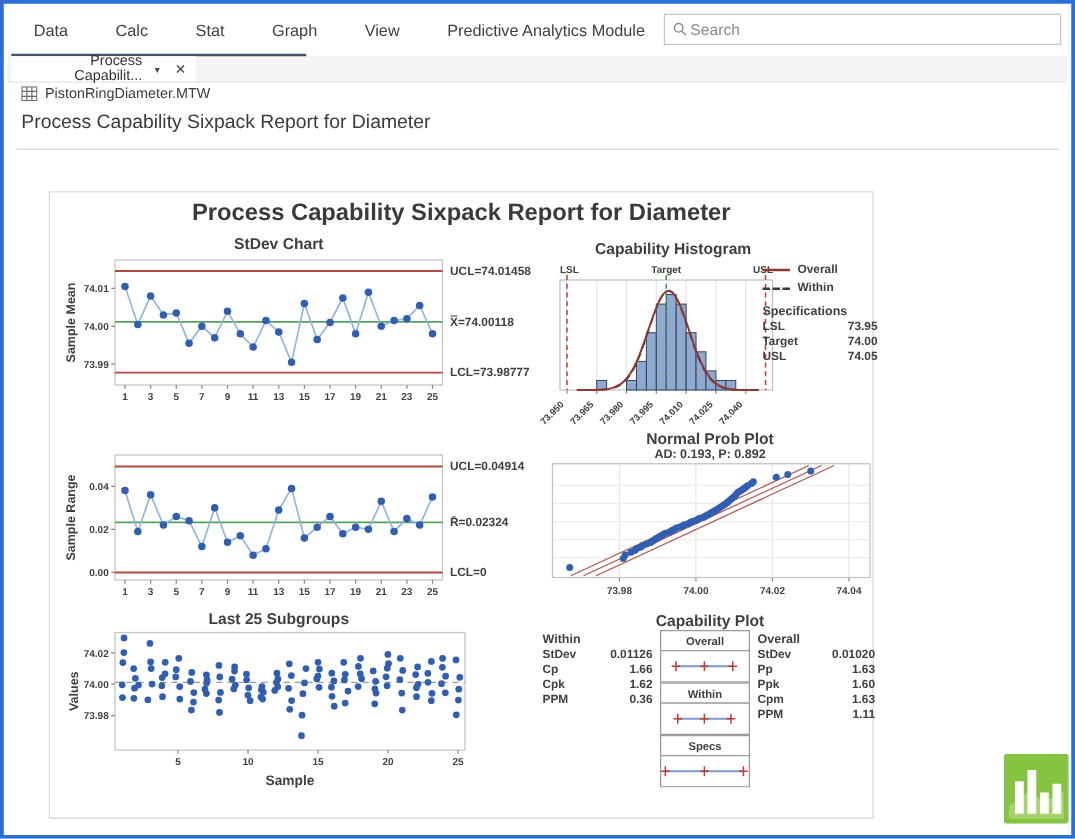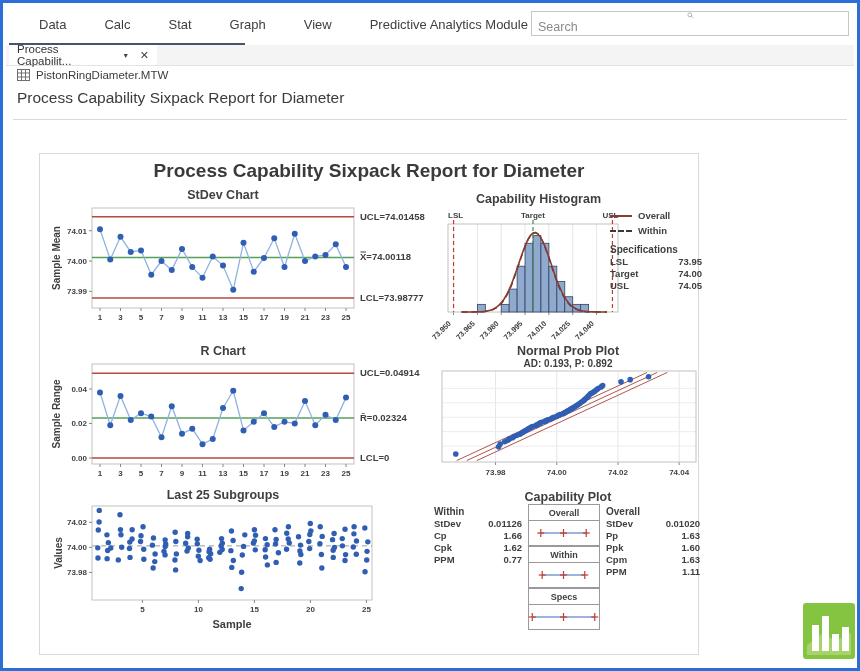--- a/index.html
+++ b/index.html
@@ -1,28 +1,28 @@
 <!DOCTYPE html>
 <html><head>
 <meta charset="utf-8">
 <style>
   html,body{margin:0;padding:0;background:#fff;}
   body{width:860px;height:671px;position:relative;overflow:hidden;
        font-family:"Liberation Sans",sans-serif;color:#3f3f3f;}
   .window{position:absolute;inset:0;border:3px solid #2b6fd6;background:#fff;box-sizing:border-box;}
   
-  .menubar{position:absolute;left:0;top:3px;height:37px;display:flex;align-items:center;gap:38px;padding-left:36px;font-size:13px;color:#404040;}
+  .menubar{position:absolute;left:0;top:3px;height:37px;display:flex;align-items:center;gap:38px;padding-left:24px;font-size:13px;color:#404040;}
   .menu-item{cursor:default;white-space:nowrap;}
-  .searchbox{position:absolute;left:528px;top:8px;width:318px;height:25px;border:1px solid #c6c6c6;background:#fff;display:flex;align-items:center;box-sizing:border-box;padding:0 6px;flex-direction:column;}
+  .searchbox{position:absolute;left:528px;top:8px;width:318px;height:25px;border:1px solid #c6c6c6;background:#fff;display:flex;align-items:center;box-sizing:border-box;padding:0 6px;}
   .searchbox input{border:none;outline:none;font-size:12.5px;color:#555;width:100%;font-family:"Liberation Sans",sans-serif;background:transparent;}
   .searchbox input::placeholder{color:#8a8a8a;}
   
   .tabstrip{position:absolute;left:3px;right:3px;top:42px;height:20px;background:#f4f4f4;border-bottom:1px solid #e3e3e3;}
   .tabline{position:absolute;left:6px;top:40px;width:236px;height:2px;background:#44546a;}
-  .tab{position:absolute;left:6px;top:42px;width:148px;height:20px;background:#fff;display:flex;align-items:center;font-size:11.5px;color:#333;padding:0 8px;box-sizing:border-box;}
+  .tab{position:absolute;left:6px;top:42px;width:148px;height:20px;background:#fff;display:flex;align-items:center;font-size:11.5px;color:#333;padding:0 8px;box-sizing:border-box;text-align:right;}
   .tab .caret{margin-left:10px;font-size:8px;color:#444;}
   .tab .close{margin-left:12px;font-size:11px;color:#444;}
   
   .wsrow{position:absolute;left:14px;top:66px;display:flex;align-items:flex-end;gap:6px;font-size:11.5px;color:#3c3c3c;}
   .pagetitle{position:absolute;left:14px;top:86px;font-size:15.5px;color:#3b3b3b;}
   .divider{position:absolute;left:10px;right:10px;top:116px;height:1px;background:#d9d9d9;}
   
   .report{position:absolute;left:36px;top:150px;width:660px;height:502px;border:1px solid #d9d9d9;background:#fff;box-sizing:border-box;}
   .rtitle{position:absolute;left:0;top:6px;width:100%;text-align:center;font-size:19px;font-weight:bold;color:#3a3a3a;}
   .ctitle{position:absolute;font-size:12.5px;font-weight:bold;color:#3f3f3f;text-align:center;}
@@ -221,21 +221,20 @@
             <span>Target</span>
             <span>74.00</span>
           </div>
           <div class="srow">
             <span>USL</span>
             <span>74.05</span>
           </div>
         </div>
     </div>
 
-    <div class="ctitle" style="left:8px;top:190px;width:350px;">R Chart</div>
     <div class="chart" style="left:8px;top:204px;"><svg width="385" height="132">
           <rect x="44" y="6" width="262" height="100" fill="none" stroke="#c2c2c2"></rect>
           <line x1="41" y1="99.9655172413793" x2="44" y2="99.9655172413793" stroke="#888"></line>
           <text x="39" y="102.9655172413793" text-anchor="end" font-size="8" font-weight="bold" fill="#4d4d4d">0.00</text>
           <line x1="41" y1="65.48275862068965" x2="44" y2="65.48275862068965" stroke="#888"></line>
           <text x="39" y="68.48275862068965" text-anchor="end" font-size="8" font-weight="bold" fill="#4d4d4d">0.02</text>
           <line x1="41" y1="30.999999999999996" x2="44" y2="30.999999999999996" stroke="#888"></line>
           <text x="39" y="34" text-anchor="end" font-size="8" font-weight="bold" fill="#4d4d4d">0.04</text>
           <line x1="52" y1="106" x2="52" y2="109" stroke="#888"></line>
           <text x="52" y="118" text-anchor="middle" font-size="8" font-weight="bold" fill="#4d4d4d">1</text>
@@ -545,21 +544,21 @@
           <div class="srow">
             <span>Cp</span>
             <span>1.66</span>
           </div>
           <div class="srow">
             <span>Cpk</span>
             <span>1.62</span>
           </div>
           <div class="srow">
             <span>PPM</span>
-            <span>0.77</span>
+            <span>0.36</span>
           </div>
         </div>
     </div>
     <div class="chart" style="left:488px;top:350px;"><svg width="72" height="126">
           <rect x="0.5" y="0.5" width="71" height="16" fill="#fff" stroke="#9a9a9a"></rect>
           <text x="36" y="12" text-anchor="middle" font-size="9" font-weight="bold">Overall</text>
           <rect x="0.5" y="16.5" width="71" height="25" fill="#fff" stroke="#9a9a9a"></rect>
           <line x1="12.78" y1="29" x2="58.22" y2="29" stroke="#7b9bd2" stroke-width="1.6"></line>
           <line x1="12.78" y1="25" x2="12.78" y2="33" stroke="#c23b2e" stroke-width="1.2"></line>
           <line x1="9.28" y1="29" x2="16.28" y2="29" stroke="#c23b2e" stroke-width="1.2"></line>

